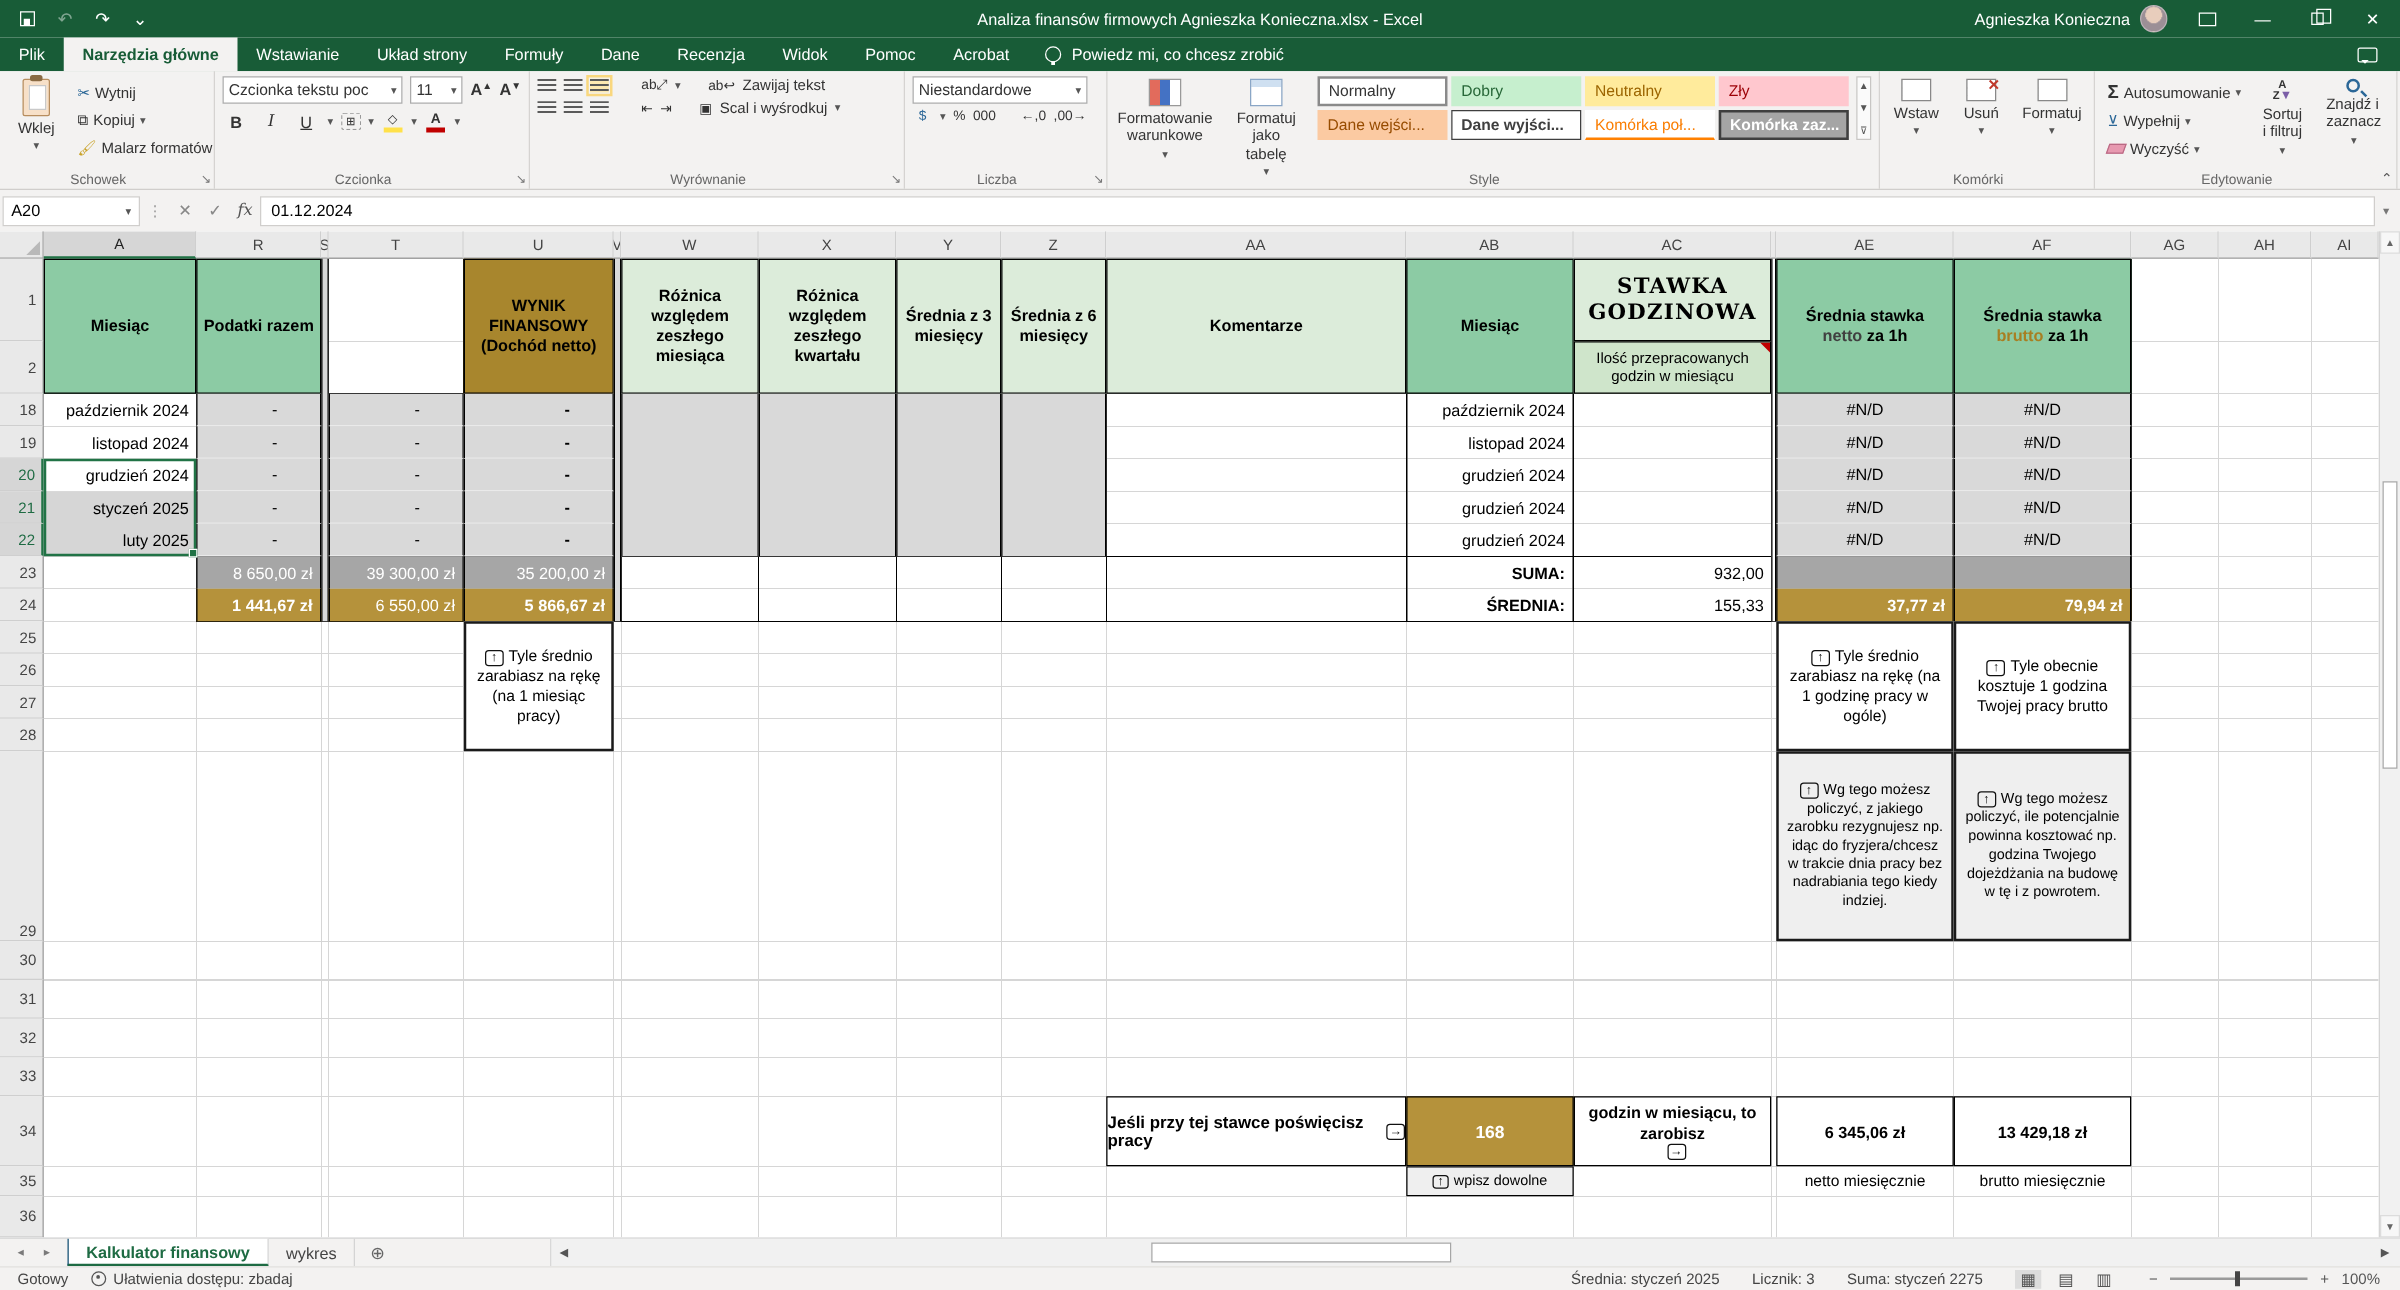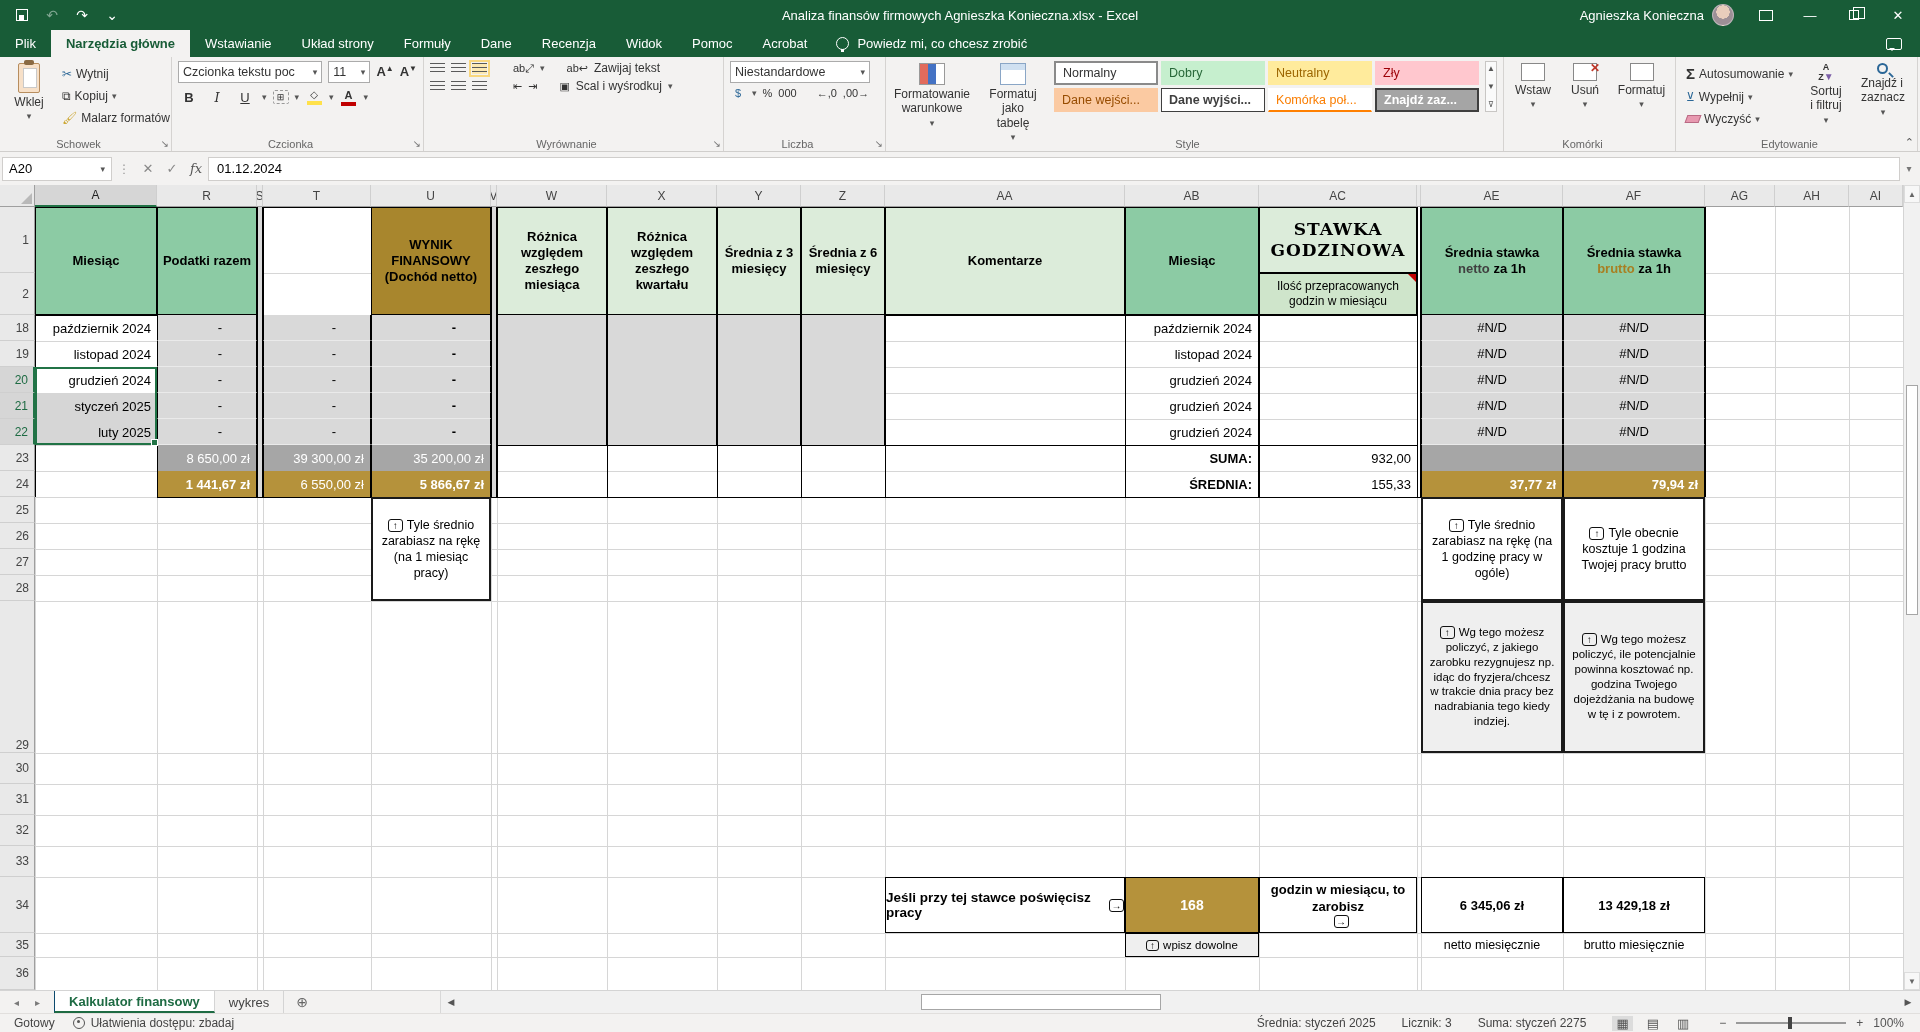--- a/index.html
+++ b/index.html
@@ -359,21 +359,21 @@
           <span class="caret">▾</span>
       </div>
       <div class="sgwrap">
         <div class="sg" style="border:2px solid #8a8a8a">Normalny</div>
         <div class="sg" style="background:#c6efce;color:#276738">Dobry</div>
         <div class="sg" style="background:#ffeb9c;color:#9c6500">Neutralny</div>
         <div class="sg" style="background:#ffc7ce;color:#9c0006">Zły</div>
         <div class="sg" style="background:#fbcaa2;color:#974c00">Dane wejści...</div>
         <div class="sg" style="border:1px solid #3f3f3f;font-weight:bold;color:#3f3f3f">Dane wyjści...</div>
         <div class="sg" style="color:#fa7d00;border-bottom:2px solid #ff8001">Komórka poł...</div>
-        <div class="sg" style="background:#a5a5a5;color:#fff;font-weight:bold;border:2px solid #3f3f3f">Znajdź zaz...</div>
+        <div class="sg" style="background:#a5a5a5;color:#fff;font-weight:bold;border:2px solid #3f3f3f">Komórka zaz...</div>
       </div>
       <div class="sgscroll">
         <span>▲</span>
         <span>▼</span>
         <span>⊽</span>
       </div>
       <div class="rglabel">Style</div>
     </div>
 
     <div class="rgroup" style="width:172px">

